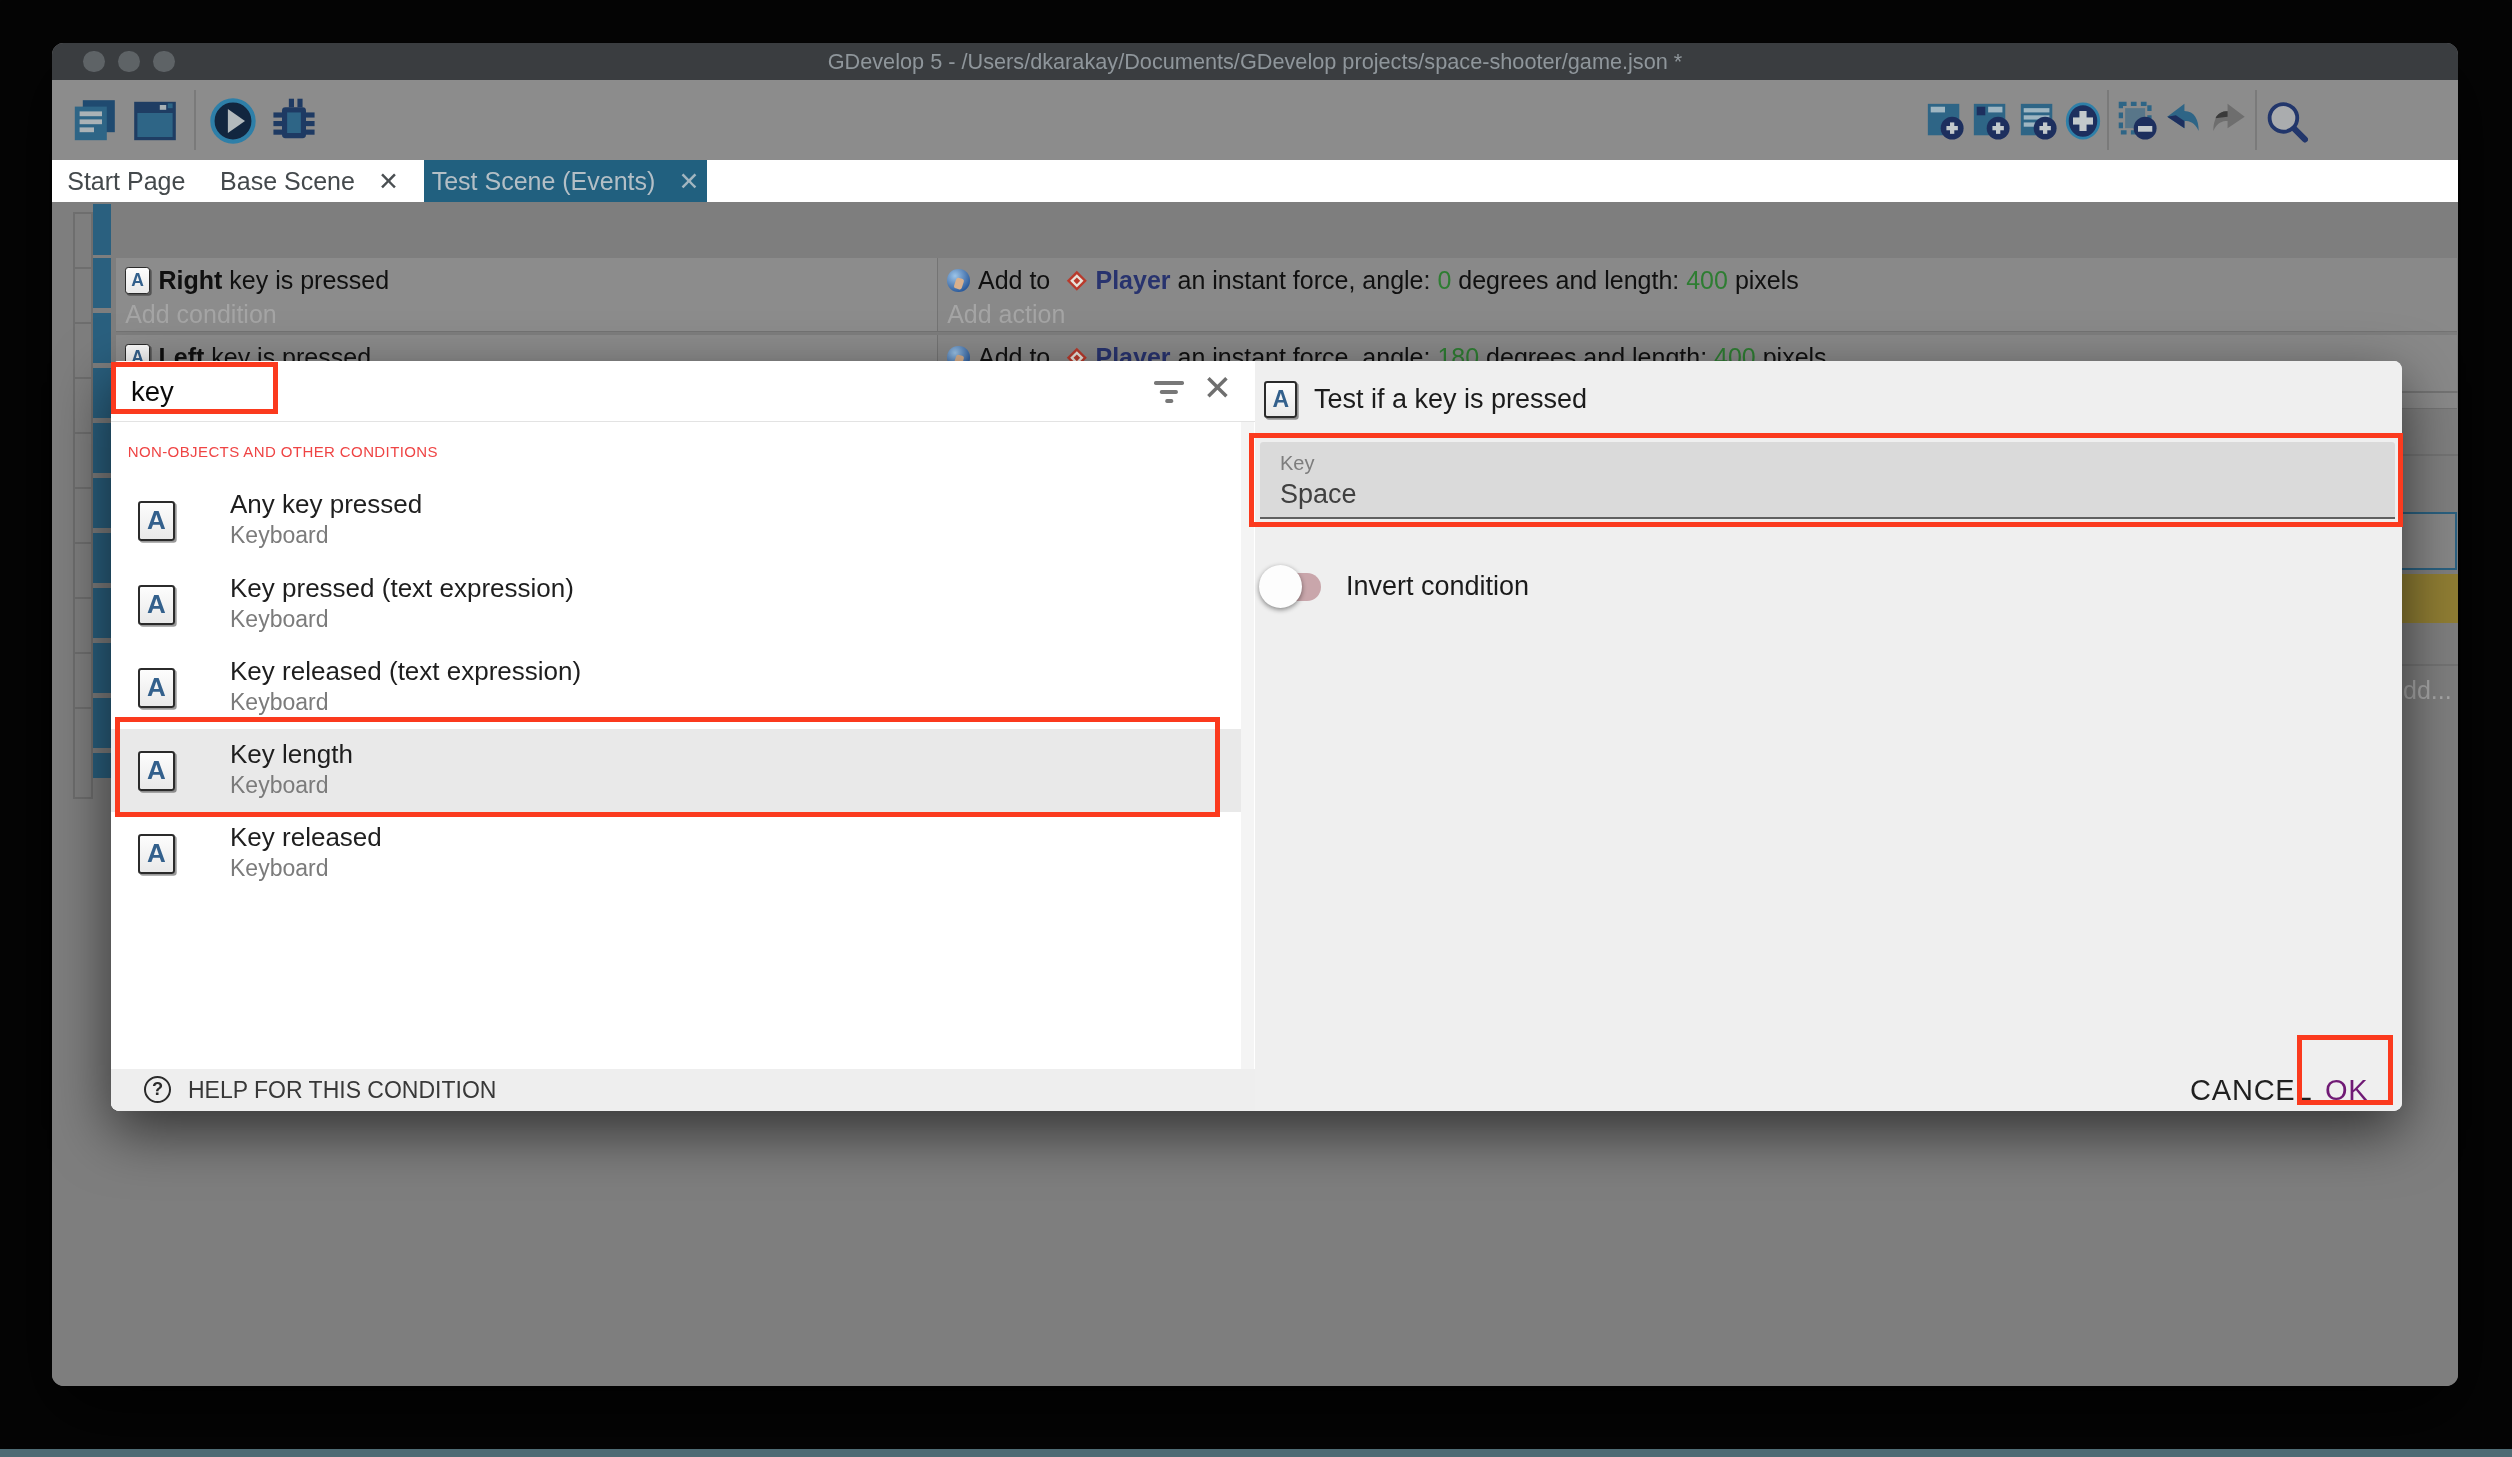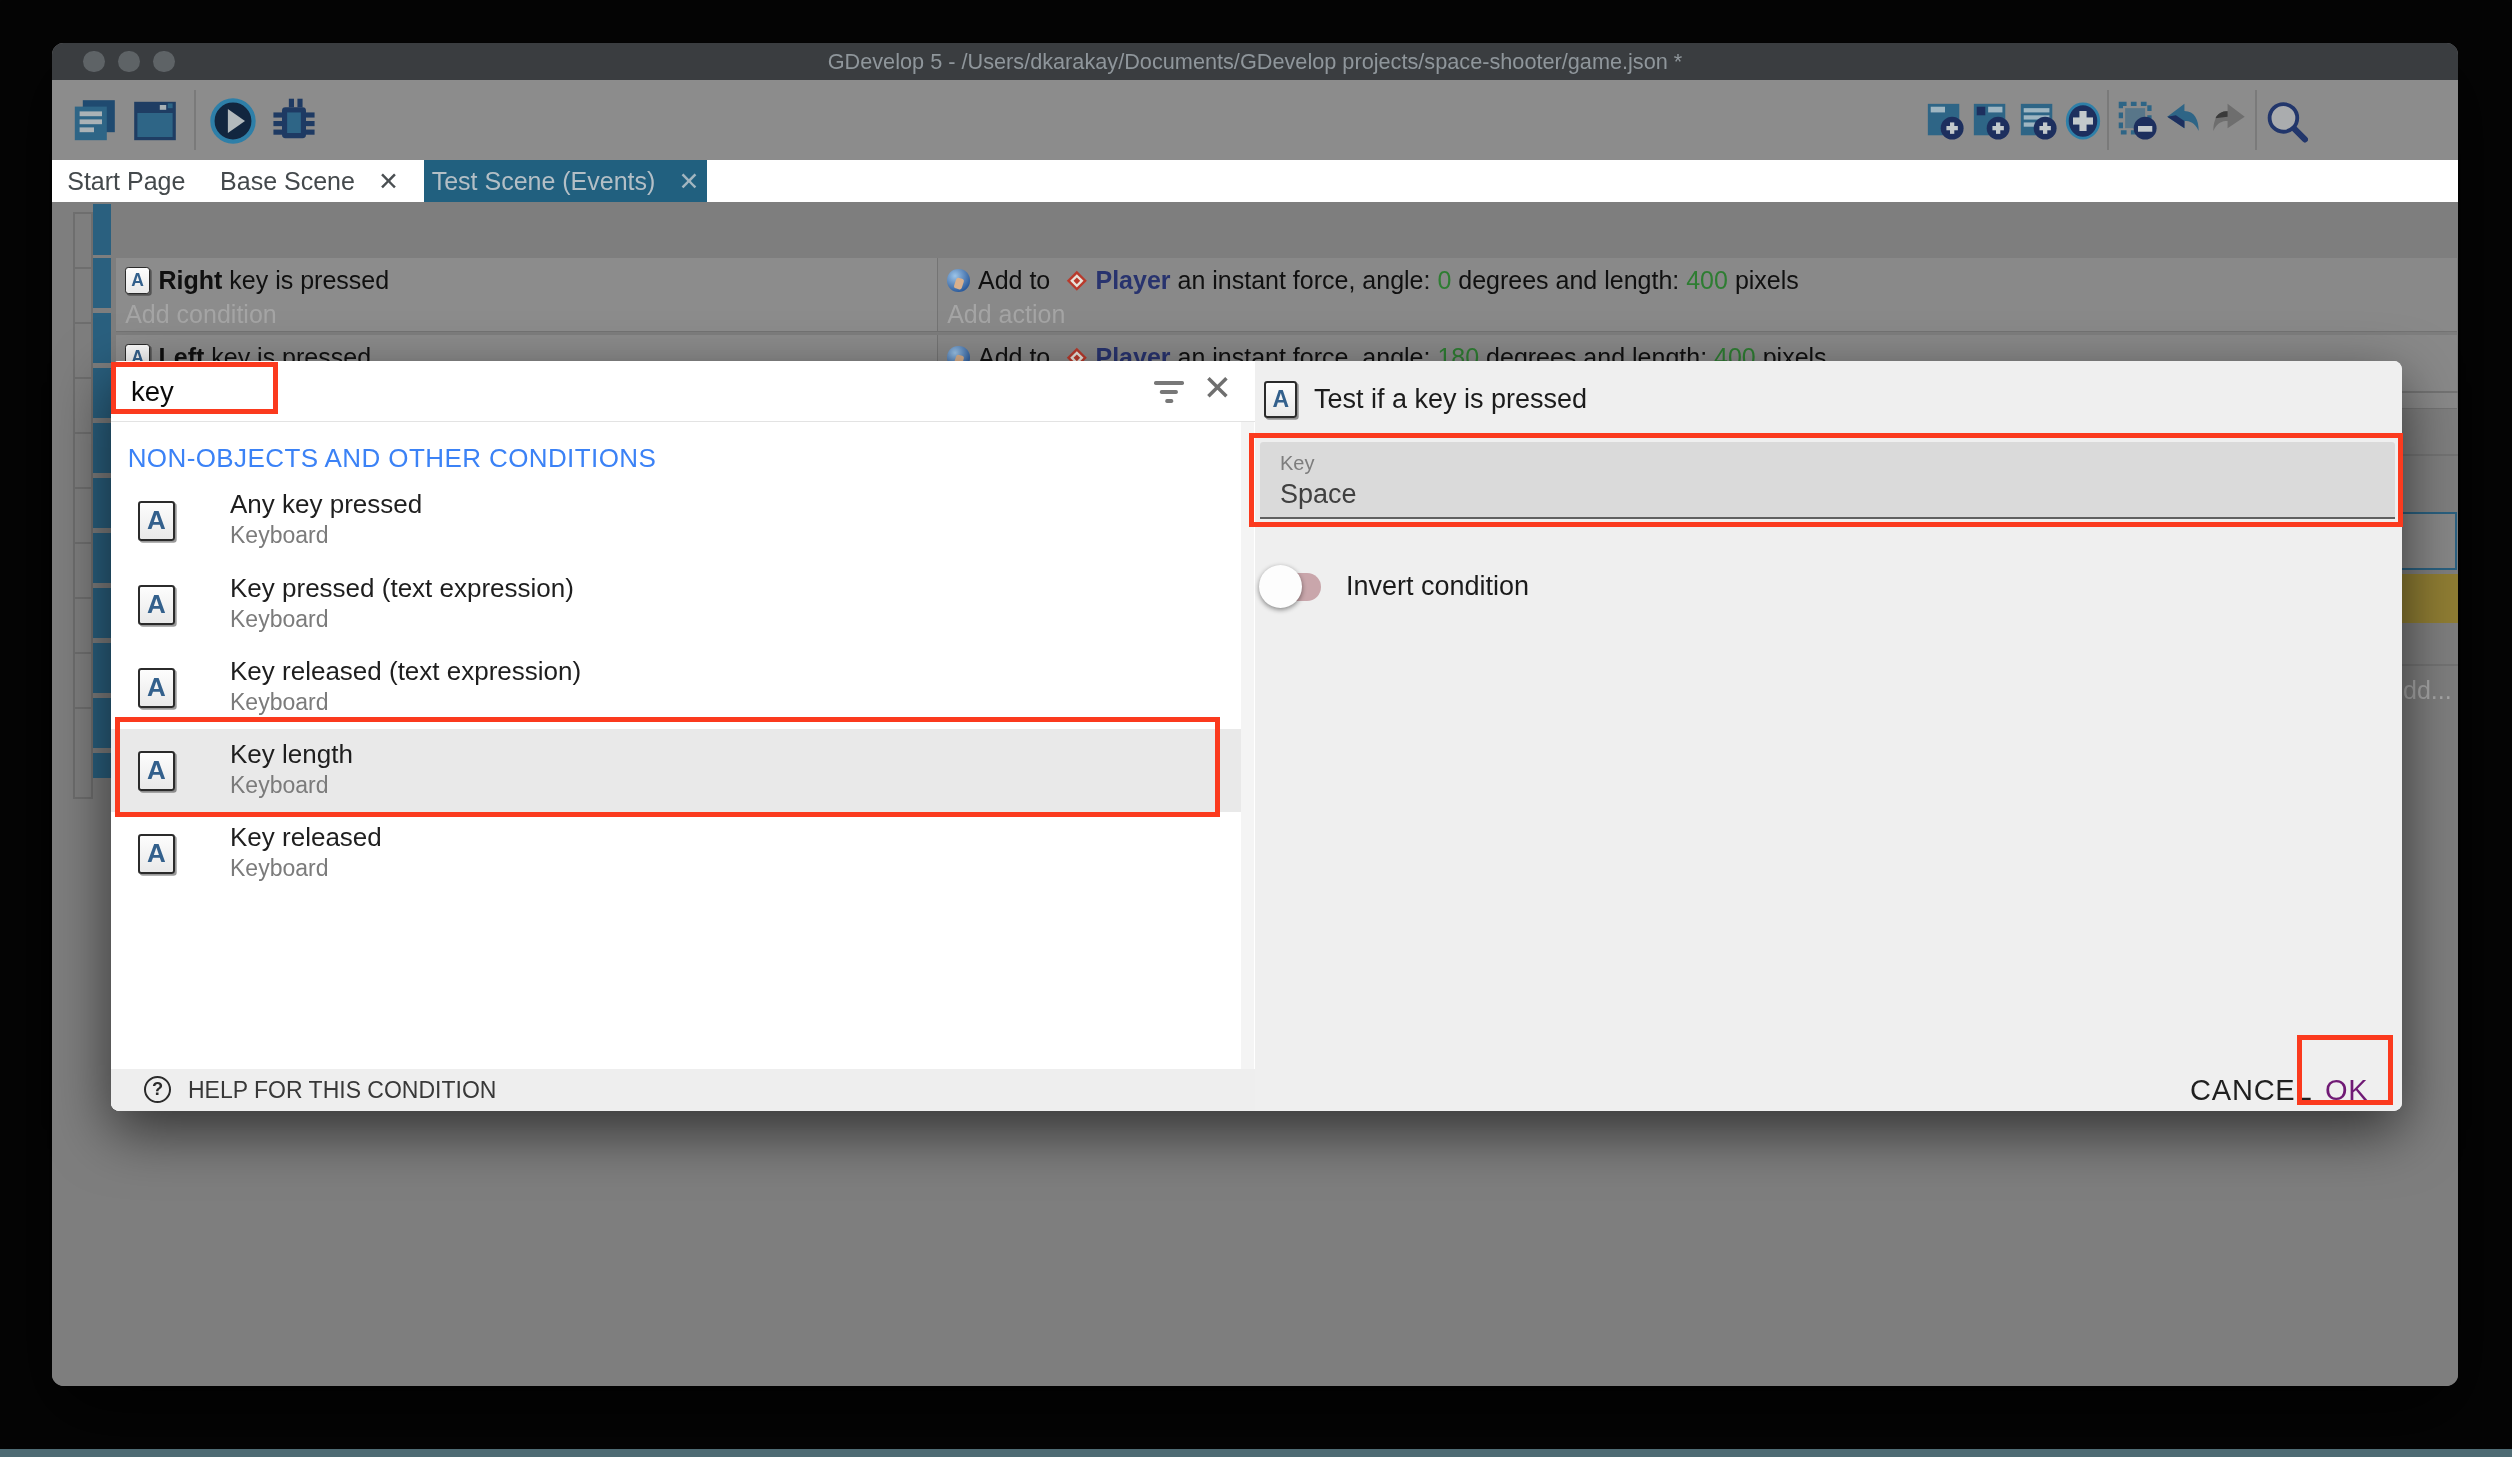--- a/index.html
+++ b/index.html
@@ -73,21 +73,21 @@
   .dlg-right { position:absolute; left:1144px; top:0; width:1147px; height:750px; background:#efefef; }
 
   .search-text { position:absolute; left:20px; top:11.7px; height:38px; line-height:38px;
                  font-size:27.5px; color:#0a0a0a; }
   .filter-icon { position:absolute; left:1043px; top:20px; width:30px; height:25px; }
   .filter-icon span { position:absolute; left:50%; transform:translateX(-50%); height:4.2px; background:#787878; border-radius:1.7px; }
   .filter-icon .b1{ top:0; width:30px; } .filter-icon .b2{ top:9.2px; width:18.3px; } .filter-icon .b3{ top:18.3px; width:7.5px; }
   .close-icon { position:absolute; left:1088px; top:6.7px; width:37px; height:40px; font-size:35px;
                 color:#6f6f6f; text-align:center; line-height:40px; font-weight:300; }
   .search-div { position:absolute; left:0; top:60px; width:1144px; height:0.8px; background:#e3e3e3; }
-  .section-hdr { position:absolute; left:16.7px; top:82px; font-size:26px; color:#3b82f6; letter-spacing:0.4px; }
+  .section-hdr { position:absolute; left:16.7px; top:82px; font-size:15px; color:#ef4444; letter-spacing:0.4px; }
   .citem { position:absolute; left:0; width:1133px; height:83px; }
   .citem.selected { background:#e9e9e9; }
   .citem .keycap { position:absolute; left:27px; top:21.7px; }
   .citem .t1 { position:absolute; left:119px; top:10px; font-size:26px; color:#1e1e1e; }
   .citem .t2 { position:absolute; left:119px; top:43px; font-size:23px; color:#7b7b7b; }
   .scroll-gutter { position:absolute; left:1130px; top:61px; width:13.3px; height:647px; background:#f4f4f4; }
   .dlg-footer-left { position:absolute; left:0; top:708px; width:1144px; height:42px; background:#eeeeee; }
   .help-icon { position:absolute; left:33px; top:6.7px; width:27px; height:27px; border:2.5px solid #2b2b2b;
                border-radius:50%; color:#2b2b2b; font-weight:bold; font-size:18.3px; text-align:center; line-height:22.5px; }
   .help-label { position:absolute; left:77px; top:0; height:42px; line-height:42px; font-size:23px; color:#383838; }

